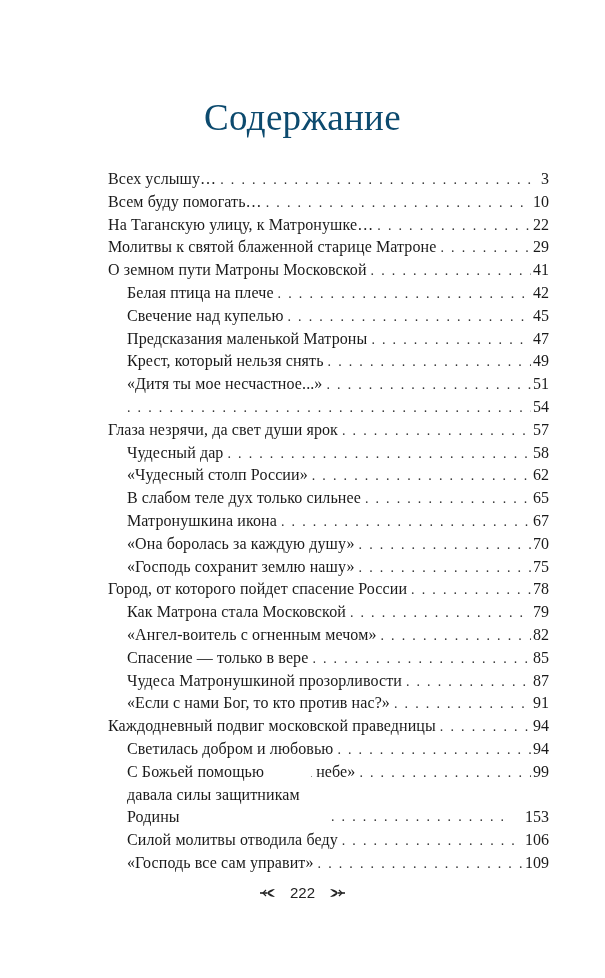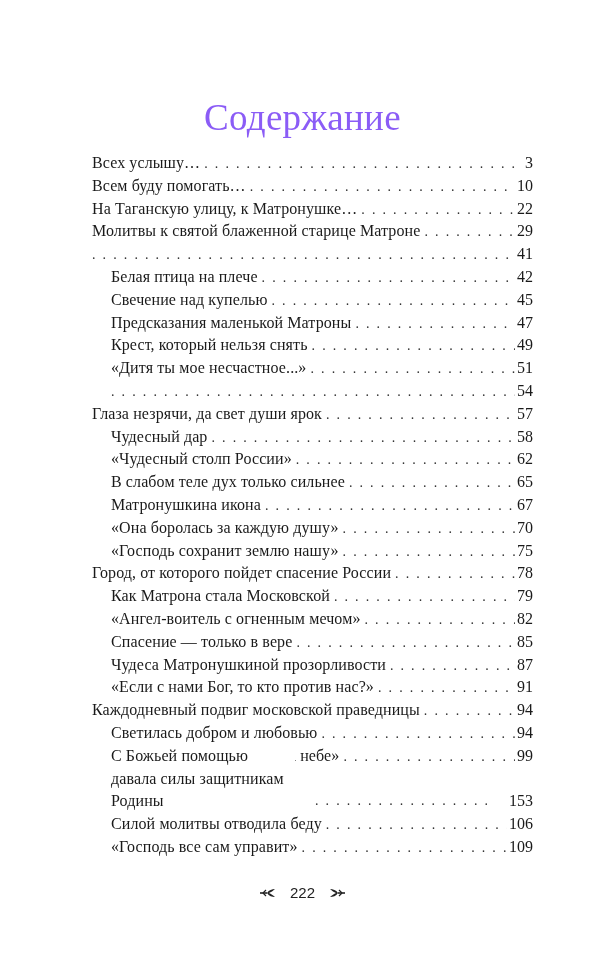--- a/index.html
+++ b/index.html
@@ -24,28 +24,28 @@
   .title {
     position: absolute;
     top: 96px;
     left: 0;
     width: 605px;
     text-align: center;
     font-family: "Liberation Serif", "DejaVu Serif", serif;
     font-size: 37px;
     line-height: 44px;
     letter-spacing: 0.3px;
-    color: #8b5cf6;
+    color: #0c4a6e;
   }
   .toc {
     position: absolute;
     top: 152px;
     left: 92px;
     width: 441px;
-    margin: 0;
+    margin: 16px;
     padding: 0;
     list-style: none;
   }
   .toc-item {
     position: relative;
     height: 22.8px;
     line-height: 22.8px;
     font-size: 16px;
     font-family: "Liberation Serif", "DejaVu Serif", serif;
     white-space: nowrap;
@@ -127,20 +127,21 @@
         <span class="entry-title">На Таганскую улицу, к Матронушке…</span>
         <span class="leader"></span>
         <span class="page-num">22</span>
       </li>
       <li class="toc-item">
         <span class="entry-title">Молитвы к святой блаженной старице Матроне</span>
         <span class="leader"></span>
         <span class="page-num">29</span>
       </li>
       <li class="toc-item">
+        <span class="entry-title">О земном пути Матроны Московской</span>
         <span class="leader"></span>
         <span class="page-num">41</span>
       </li>
       <li class="toc-item sub">
         <span class="entry-title">Белая птица на плече</span>
         <span class="leader"></span>
         <span class="page-num">42</span>
       </li>
       <li class="toc-item sub">
         <span class="entry-title">Свечение над купелью</span>

